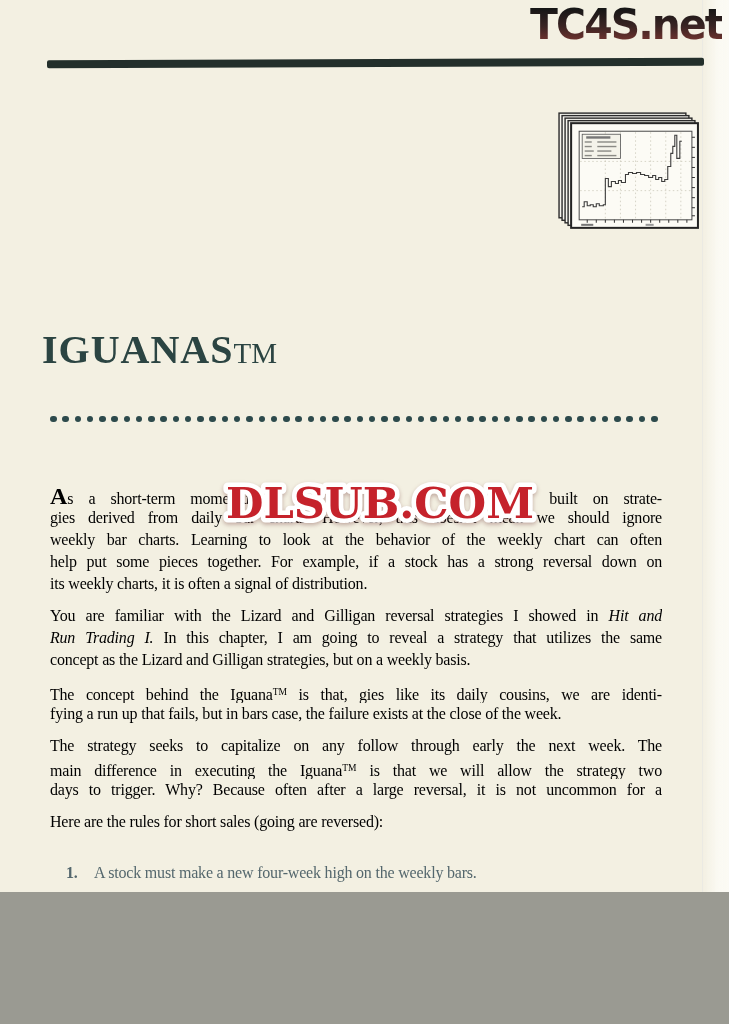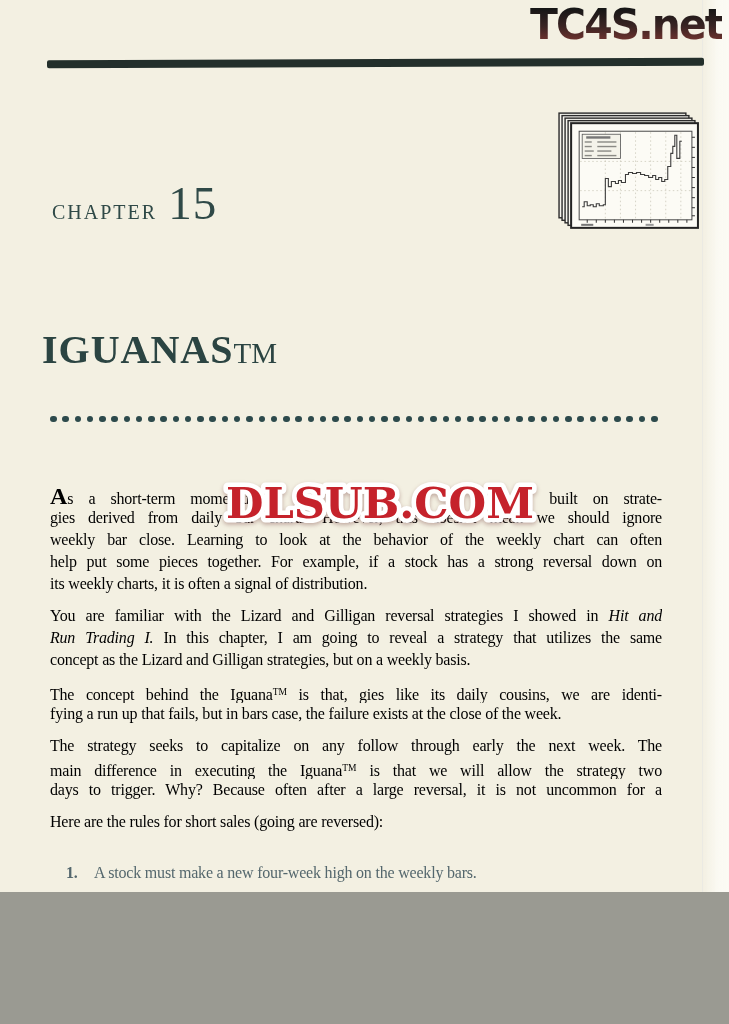--- a/index.html
+++ b/index.html
@@ -160,24 +160,20 @@
         <line x1="97" y1="108" x2="97" y2="111"></line>
       <line x1="106" y1="108" x2="106" y2="111"></line>
         <line x1="115" y1="108" x2="115" y2="111"></line>
       <line x1="124" y1="108" x2="124" y2="111"></line>
         <line x1="133" y1="108" x2="133" y2="111"></line>
     </g>
     <rect x="28" y="112" width="12" height="2" fill="#777"></rect>
     <rect x="92" y="112" width="8" height="2" fill="#999"></rect>
   </svg>
 
-  <div class="chapter">
-    <span class="chapter-label">Chapter</span>
-    <span class="chapter-number">15</span>
-  </div>
 
   <div class="title"><span>IGUANAS</span><span class="tm">TM</span></div>
 
   <div class="dots">
       <span class="dot"></span>
       <span class="dot"></span>
       <span class="dot"></span>
       <span class="dot"></span>
       <span class="dot"></span>
       <span class="dot"></span>
@@ -225,21 +221,21 @@
       <span class="dot"></span>
       <span class="dot"></span>
       <span class="dot"></span>
     </div>
 
   <div class="body-text">
 
   <div class="para">
         <div class="line"><span class="dropcap">A</span><span>s a short-term momentu</span><span class="gap" style="width: 300px;"></span><span>built on strate-</span></div>
         <div class="line"><span>gies derived from daily bar charts. However, this doesn’t mean we should ignore</span></div>
-        <div class="line"><span>weekly bar close. Learning to look at the behavior of the weekly chart can often</span></div>
+        <div class="line"><span>weekly bar charts. Learning to look at the behavior of the weekly chart can often</span></div>
         <div class="line"><span>help put some pieces together. For example, if a stock has a strong reversal down on</span></div>
         <div class="line last"><span>its weekly charts, it is often a signal of distribution.</span></div>
       </div>
       <div class="para">
         <div class="line"><span>You are familiar with the Lizard and Gilligan reversal strategies I showed in </span><span class="italic">Hit and</span></div>
         <div class="line"><span class="italic">Run Trading I.</span><span> In this chapter, I am going to reveal a strategy that utilizes the same</span></div>
         <div class="line last"><span>concept as the Lizard and Gilligan strategies, but on a weekly basis.</span></div>
       </div>
       <div class="para">
         <div class="line"><span>The concept behind the Iguana</span><span class="sup">TM</span><span> is that, gies like its daily cousins, we are identi-</span></div>

